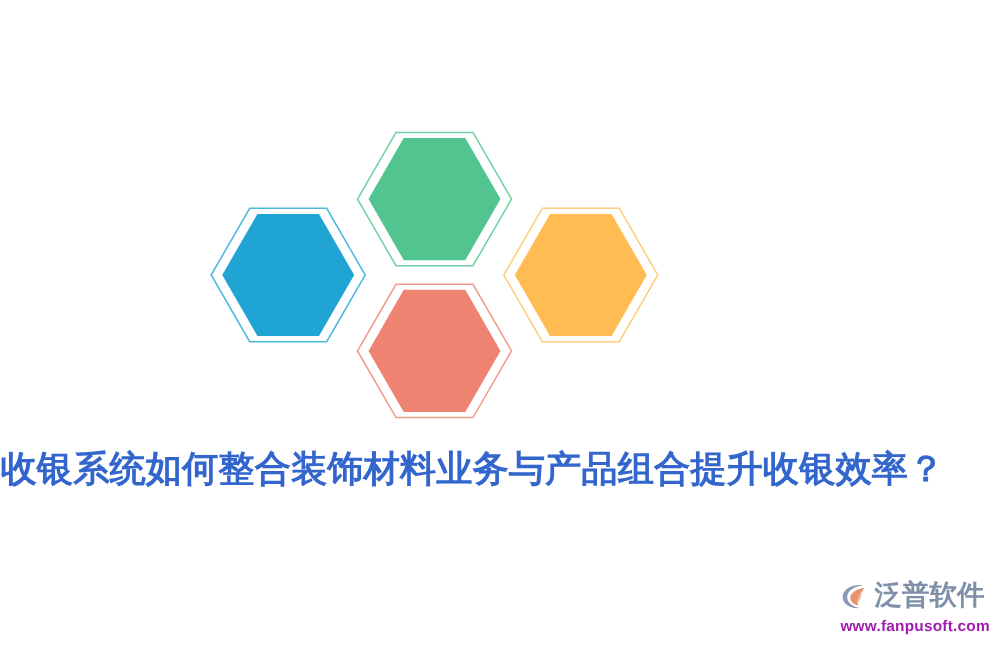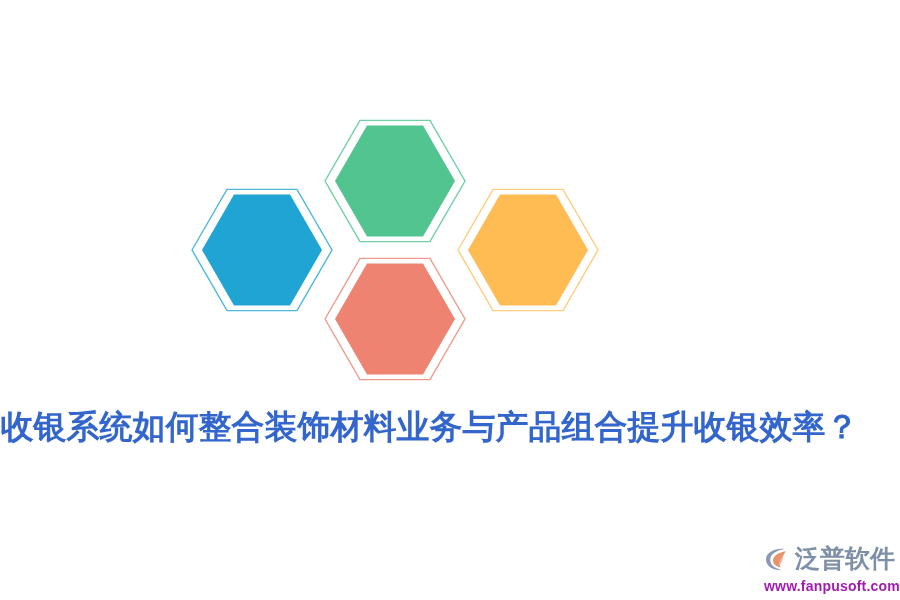--- a/index.html
+++ b/index.html
@@ -50,21 +50,21 @@
     font-weight: 700;
     letter-spacing: 0px;
     line-height: 44px;
     white-space: nowrap;
   }
 
   
   #brand-logo {
     position: absolute;
     left: 762px;
-    top: 542px;
+    top: 525px;
     width: 132px;
     height: 56px;
   }
   #brand-row {
     display: flex;
     align-items: center;
     height: 34px;
   }
   #brand-mark {
     width: 30px;

